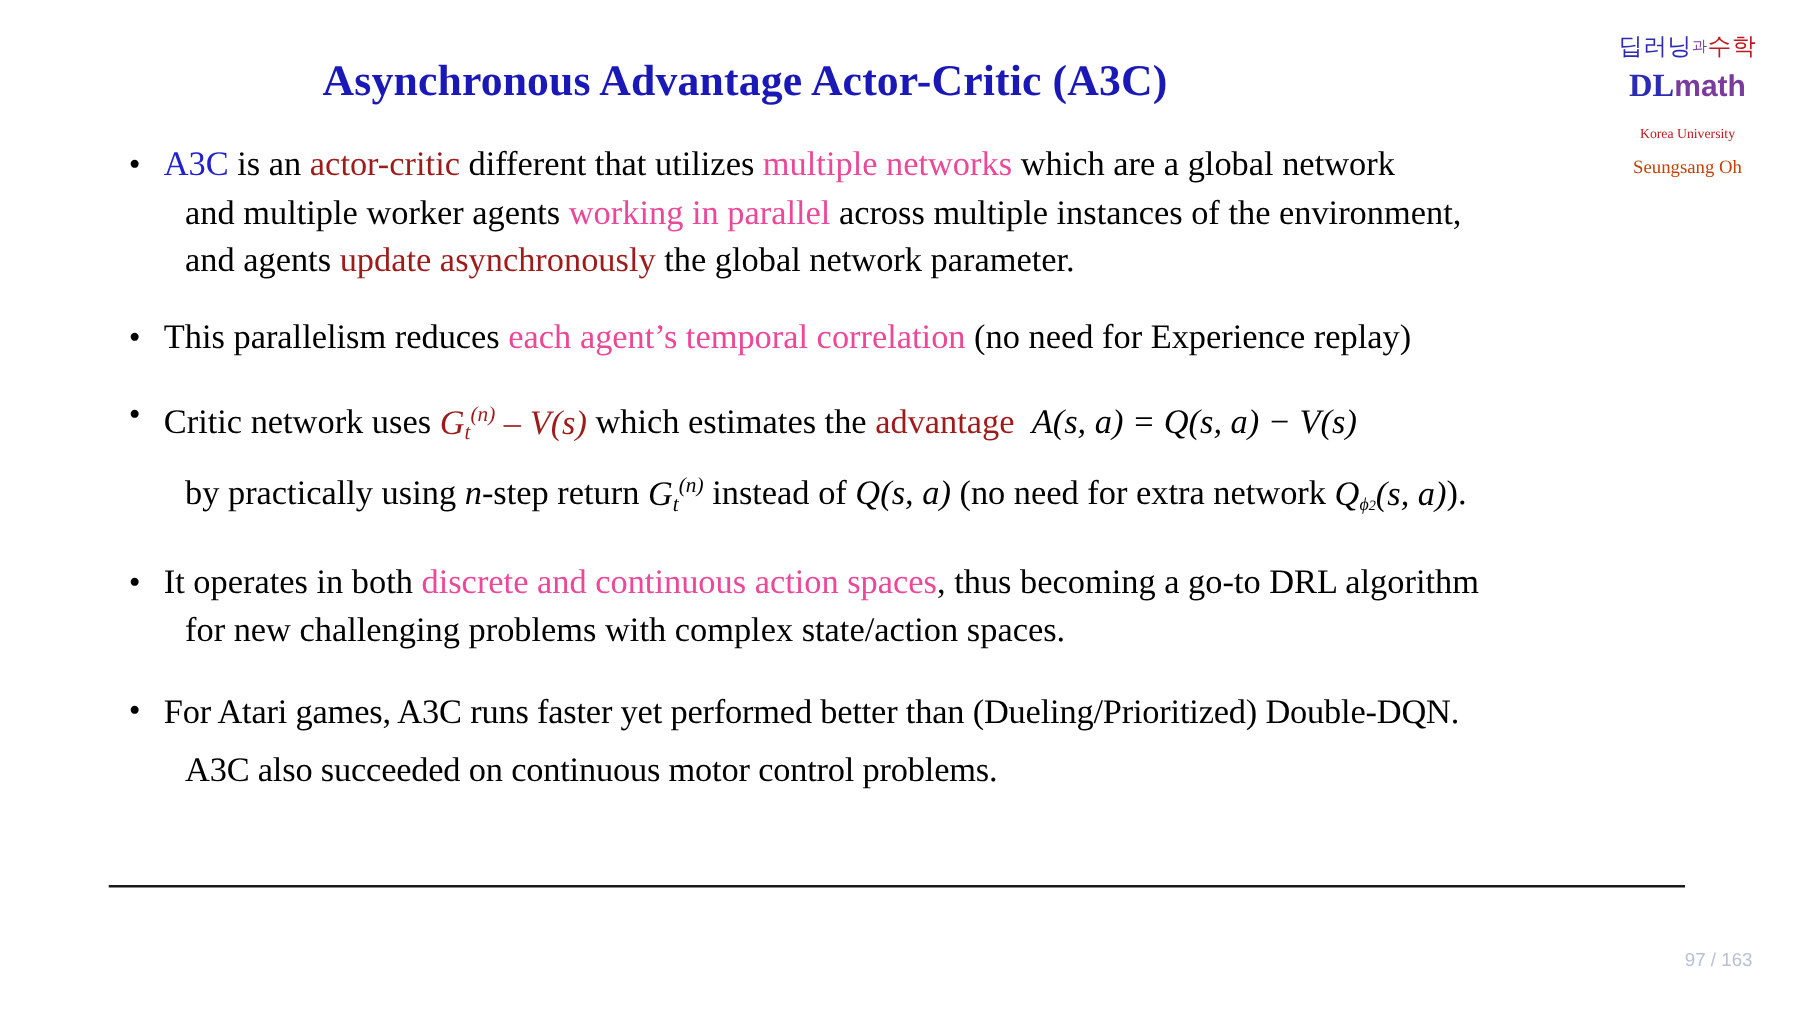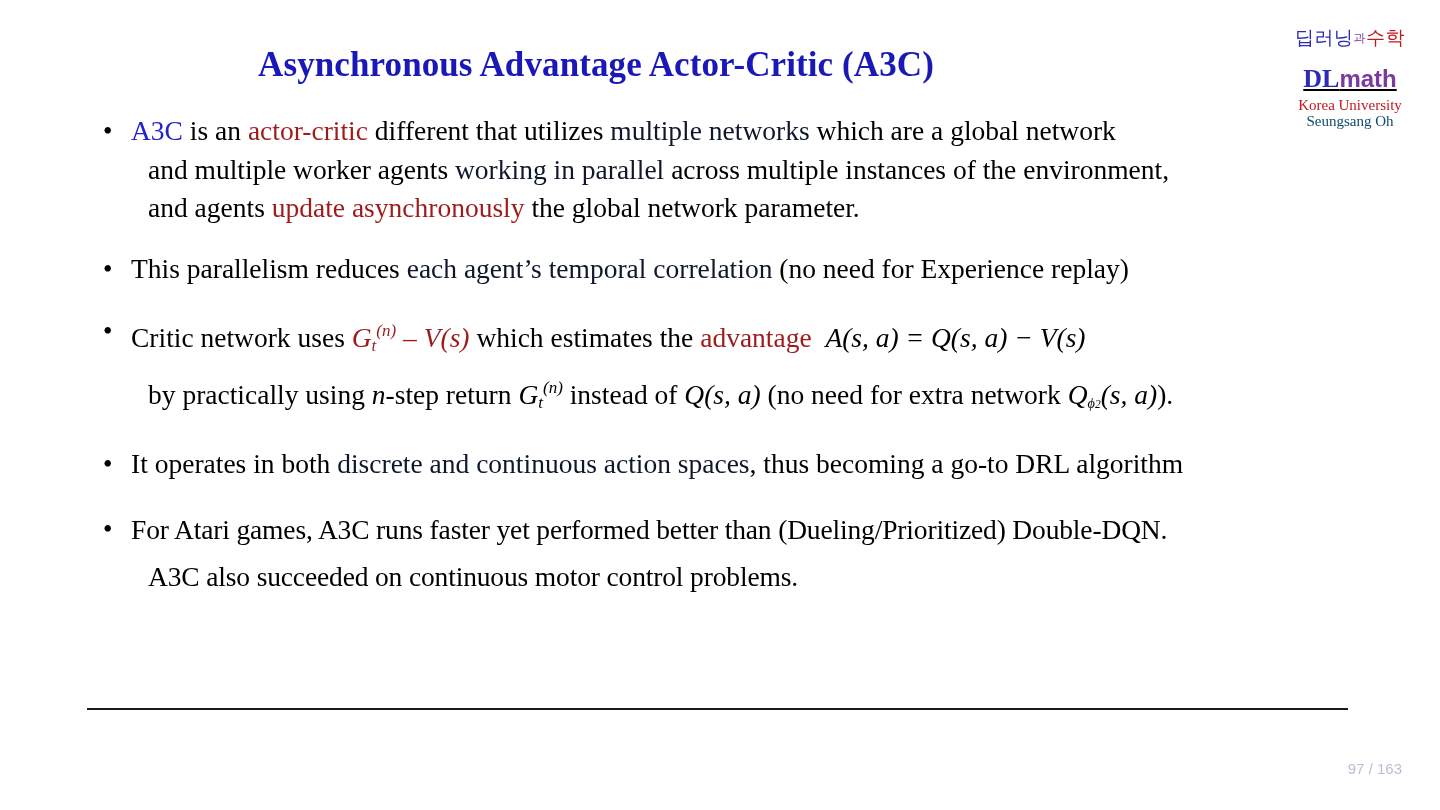--- a/index.html
+++ b/index.html
@@ -52,42 +52,41 @@
     white-space: nowrap;
     letter-spacing: 0.5px;
   }
   .logo-kr .kr-blue { color: #2b2bb5; }
   .logo-kr .kr-small { color: #7a3b9c; font-size: 12px; vertical-align: 2px; }
   .logo-kr .kr-red { color: #c0181f; }
   .logo-dl {
     font-size: 26px;
     font-weight: bold;
     line-height: 1.05;
-    margin-top: 18px;
-    white-space: nowrap;
-    font-family: "Liberation Serif", "DejaVu Serif", serif;
-    text-decoration: underline;
+    margin-top: 8px;
+    white-space: nowrap;
+    font-family: "Liberation Serif", "DejaVu Serif", serif;
   }
   .logo-dl .dl { color: #2b2bb5; }
   .logo-dl .math {
     color: #7a3b9c;
     font-family: "Liberation Sans", "DejaVu Sans", sans-serif;
     font-weight: bold;
     font-size: 24px;
   }
   .logo-ku {
-    font-size: 15px;
+    font-size: 11px;
     color: #c0181f;
-    margin-top: 6px;
+    margin-top: 20px;
     white-space: nowrap;
   }
   .logo-name {
     font-size: 15px;
-    color: #0c4a6e;
-    margin-top: 1px;
+    color: #c2410c;
+    margin-top: 14px;
     white-space: nowrap;
   }
 
   
   #body {
     position: absolute;
     left: 100px;
     top: 112px;
     width: 1290px;
     font-size: 27.5px;
@@ -106,21 +105,21 @@
     line-height: 38.5px;
   }
   .line {
     white-space: nowrap;
   }
   .line.indent { padding-left: 17px; }
 
   
   .blue  { color: #2222cc; }
   .red   { color: #9e1b1b; }
-  .green { color: #0f172a; }
+  .green { color: #ec4899; }
 
   
   .mth {
     font-style: italic;
     font-family: "Liberation Serif", "DejaVu Serif", serif;
   }
   .mth.red { color: #9e1b1b; }
   sup.sm, sub.sm {
     font-size: 0.62em;
     font-style: italic;
@@ -213,20 +212,21 @@
       <div class="line indent">
         <span>by practically using </span><span class="mth">n</span><span>-step return </span><span class="mth"><span>G</span><sub class="sm">t</sub><sup class="sm">(n)</sup></span><span> instead of </span><span class="mth">Q(s, a)</span><span>  (no need for extra network </span><span class="mth"><span>Q</span><sub class="sm2">ϕ<span style="font-size:0.8em">2</span></sub><span>(s, a)</span></span><span>).</span>
       </div>
     </div>
 
     <div class="bullet" id="bullet-4">
       <span class="dot">•</span>
       <div class="line">
         <span>It operates in both </span><span class="green">discrete and continuous action spaces</span><span>, thus becoming a go-to DRL algorithm</span>
       </div>
+      <div class="line indent">for new challenging problems with complex state/action spaces.</div>
     </div>
 
     <div class="bullet" id="bullet-5">
       <span class="dot">•</span>
       <div class="line">For Atari games, A3C runs faster yet performed better than (Dueling/Prioritized) Double-DQN.</div>
       <div class="line indent">A3C also succeeded on continuous motor control problems.</div>
     </div>
 
   </div>
 

